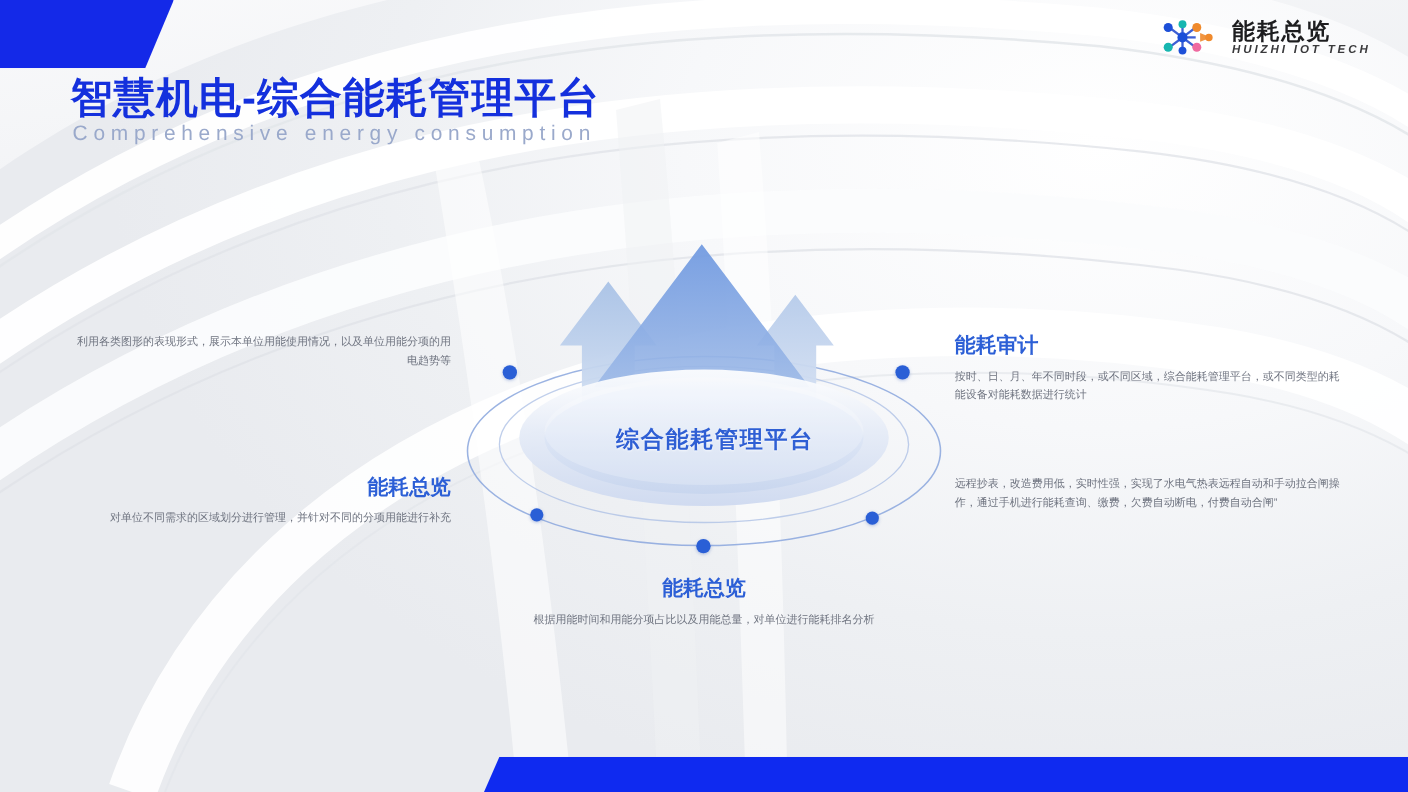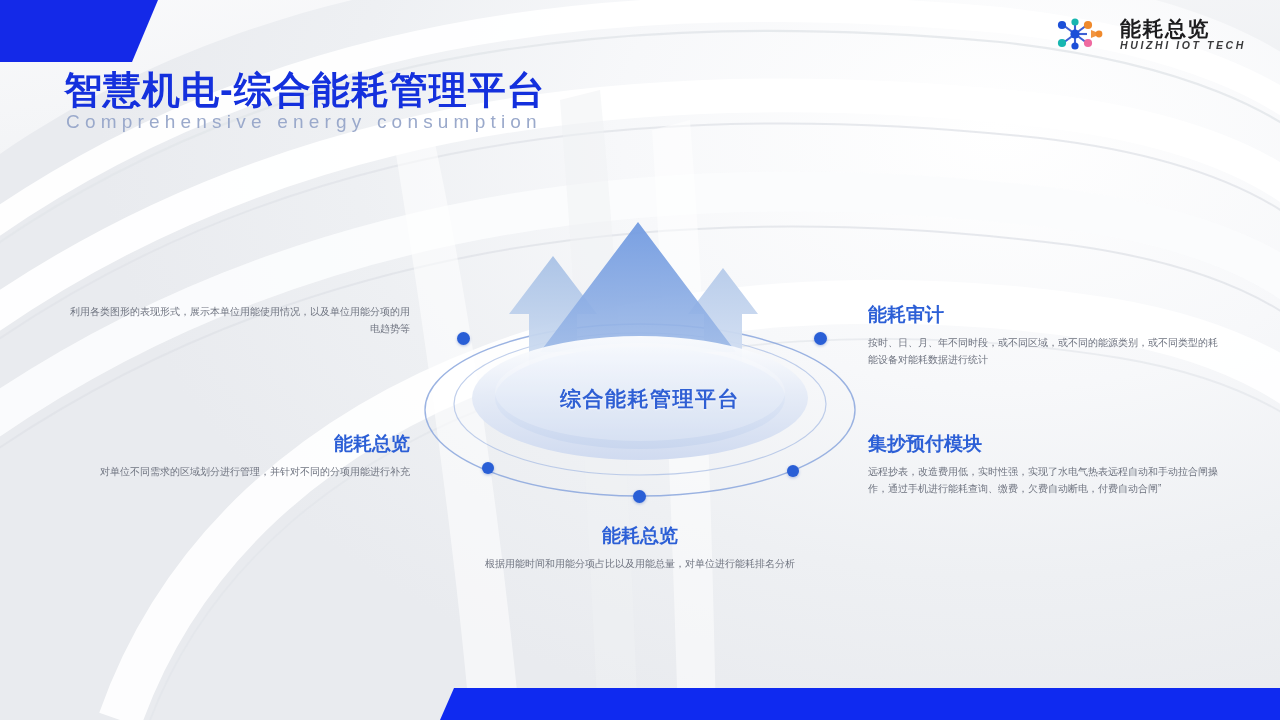--- a/index.html
+++ b/index.html
@@ -193,25 +193,24 @@
     <p>利用各类图形的表现形式，展示本单位用能使用情况，以及单位用能分项的用电趋势等</p>
   </div>
 
   <div class="feat align-right" id="feat-maintenance">
     <h3>能耗总览</h3>
     <p>对单位不同需求的区域划分进行管理，并针对不同的分项用能进行补充</p>
   </div>
 
   <div class="feat align-left" id="feat-audit">
     <h3>能耗审计</h3>
-    <p>按时、日、月、年不同时段，或不同区域，或不同的能源类别，或不同类型的耗能设备对能耗数据进行统计</p>
+    <p>按时、日、月、年不同时段，或不同区域，综合能耗管理平台，或不同类型的耗能设备对能耗数据进行统计</p>
   </div>
 
   <div class="feat align-left" id="feat-prepay">
-    <h3>集抄预付模块</h3>
     <p>远程抄表，改造费用低，实时性强，实现了水电气热表远程自动和手动拉合闸操作，通过手机进行能耗查询、缴费，欠费自动断电，付费自动合闸”</p>
   </div>
 
   <div class="feat align-center" id="feat-analysis">
     <h3>能耗总览</h3>
     <p>根据用能时间和用能分项占比以及用能总量，对单位进行能耗排名分析</p>
   </div>
 
 </div>
 

